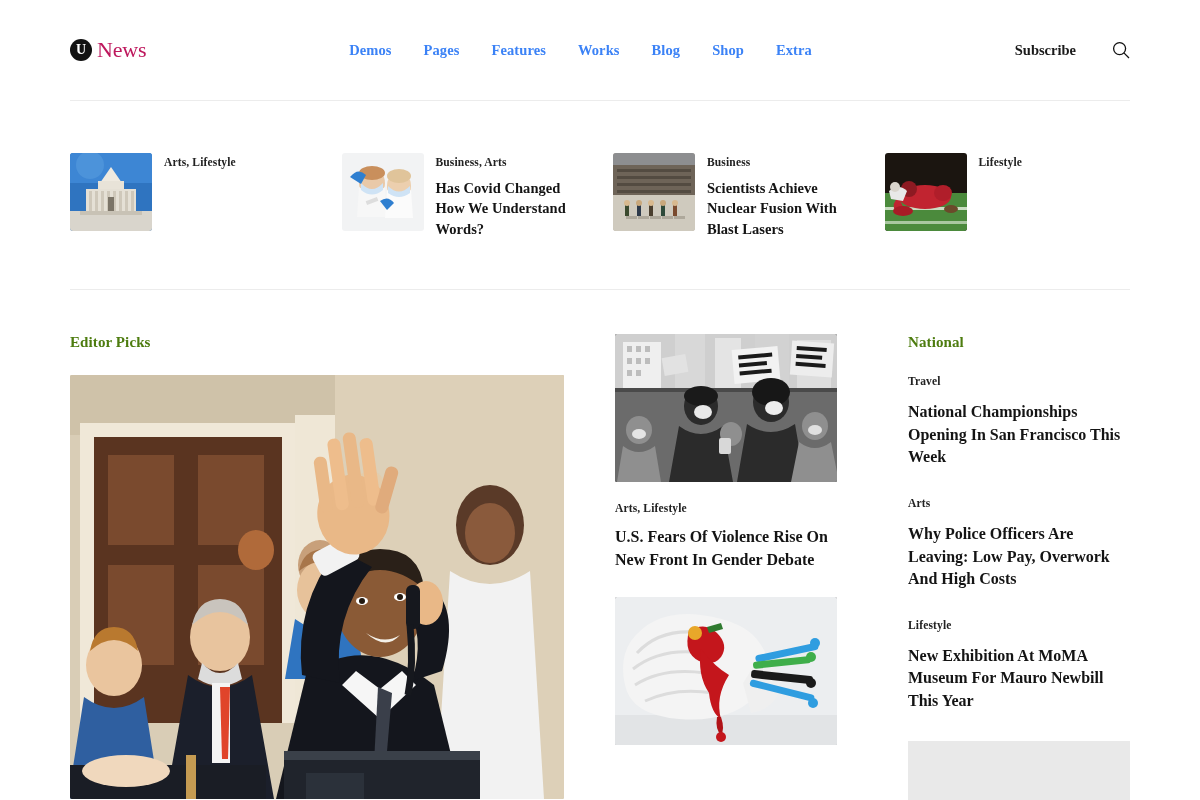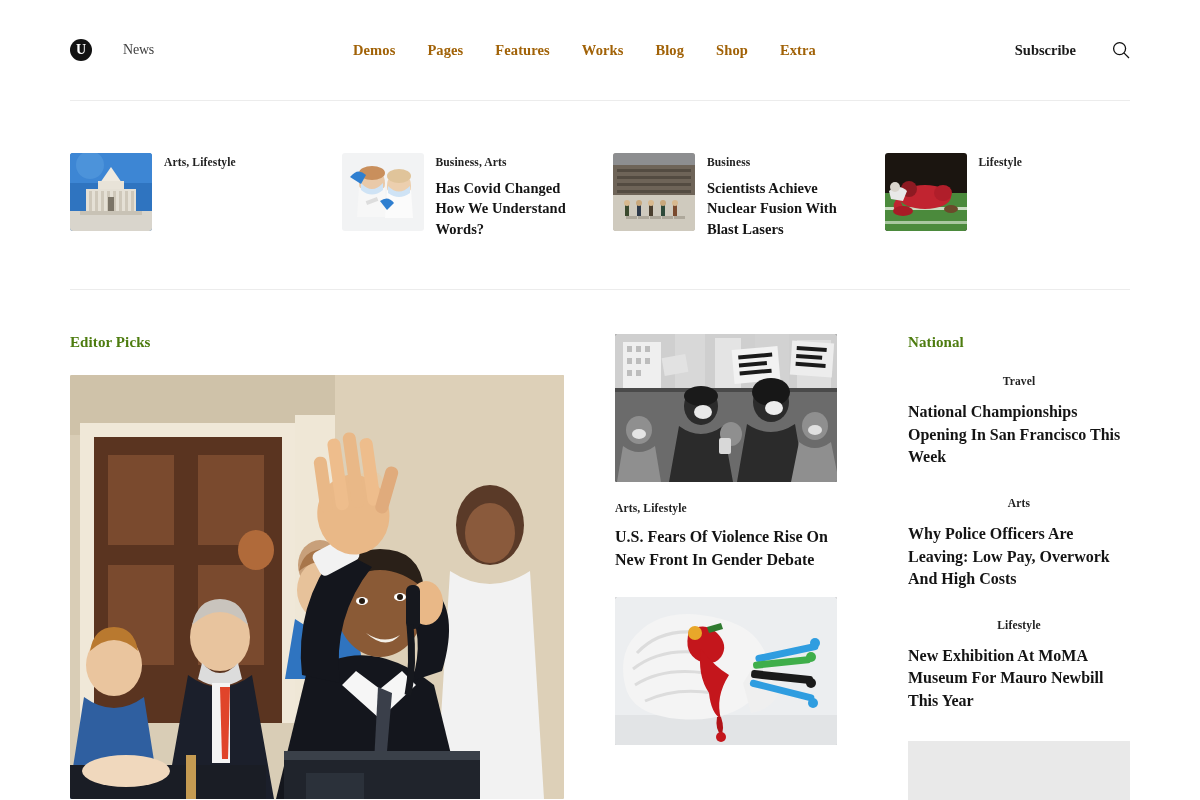--- a/index.html
+++ b/index.html
@@ -26,31 +26,30 @@
   .brand { display: flex; align-items: center; gap: 5px; }
   .brand-mark {
     width: 22px; height: 22px; border-radius: 50%;
     background: #111111; color: #ffffff;
     display: flex; align-items: center; justify-content: center;
     font-family: "Liberation Serif", serif;
     font-size: 14px; font-weight: bold; line-height: 1;
     padding-bottom: 1px;
   }
   .brand-name {
-    font-size: 14px; font-weight: normal; letter-spacing: -0.2px;
-    color: #404040;
-    margin-left: 26px;
+    font-size: 22px; font-weight: normal; letter-spacing: -0.2px;
+    color: #be185d;
   }
   .nav {
     flex: 1;
     display: flex; align-items: center; justify-content: center;
     gap: 32px;
   }
   .nav-item {
-    font-size: 14.5px; font-weight: bold; color: #a16207;
+    font-size: 14.5px; font-weight: bold; color: #3b82f6;
     letter-spacing: .1px; cursor: pointer; white-space: nowrap;
   }
   .header-right { display: flex; align-items: flex-end; gap: 36px; }
   .subscribe {
     font-size: 14.5px; font-weight: bold; color: #1a1a1a; cursor: pointer;
   }
   .search-btn { width: 18px; height: 18px; cursor: pointer; display: block; }
 
   .divider { height: 1px; background: #ececec; width: 1060px; margin: 0 auto; }
 
@@ -101,21 +100,21 @@
   }
   .trend-img svg { display: block; width: 100%; height: 100%; }
   .trend-block { margin-bottom: 26px; }
   .trend-meta { margin-top: 20px; }
   .trend-title {
     font-size: 16px; font-weight: bold; line-height: 1.44; color: #141414;
   }
   .trend-meta .cat { margin-bottom: 10px; }
 
   .story { margin-bottom: 28px; }
-  .story .cat { margin-bottom: 10px; text-align: center; }
+  .story .cat { margin-bottom: 10px; }
   .story-title {
     font-size: 16px; font-weight: bold; line-height: 1.42; color: #141414; margin-top: 13px;
   }
   .ad-box {
     width: 222px; height: 175px; background: #e9e9e9;
     display: flex; align-items: center; justify-content: center;
     margin-top: 4px;
   }
 </style>
 </head>

